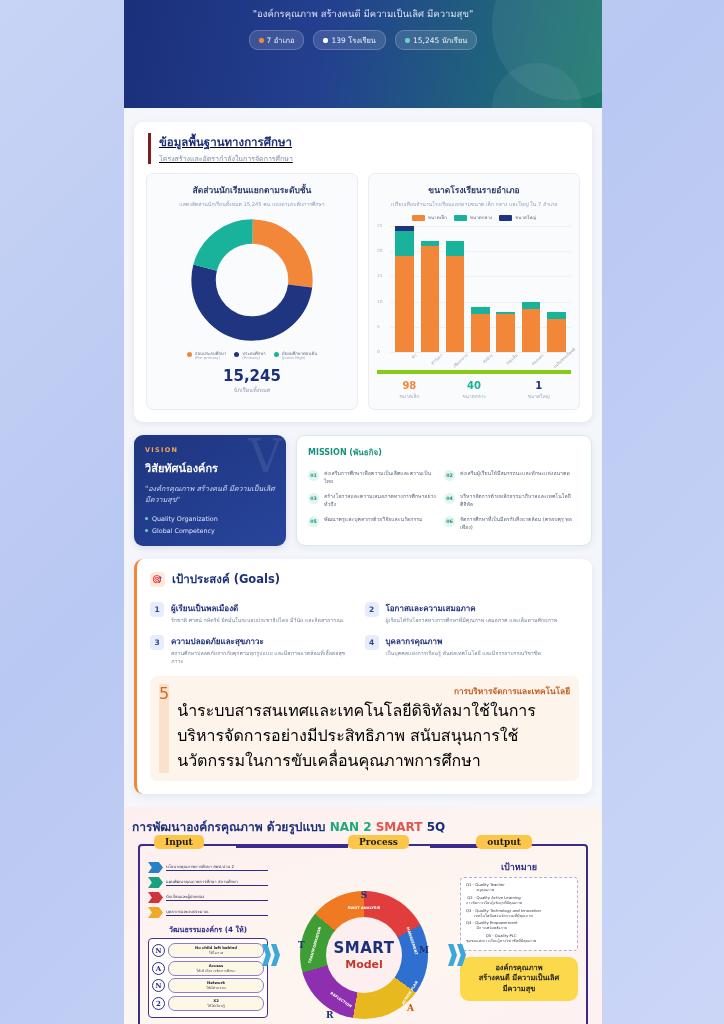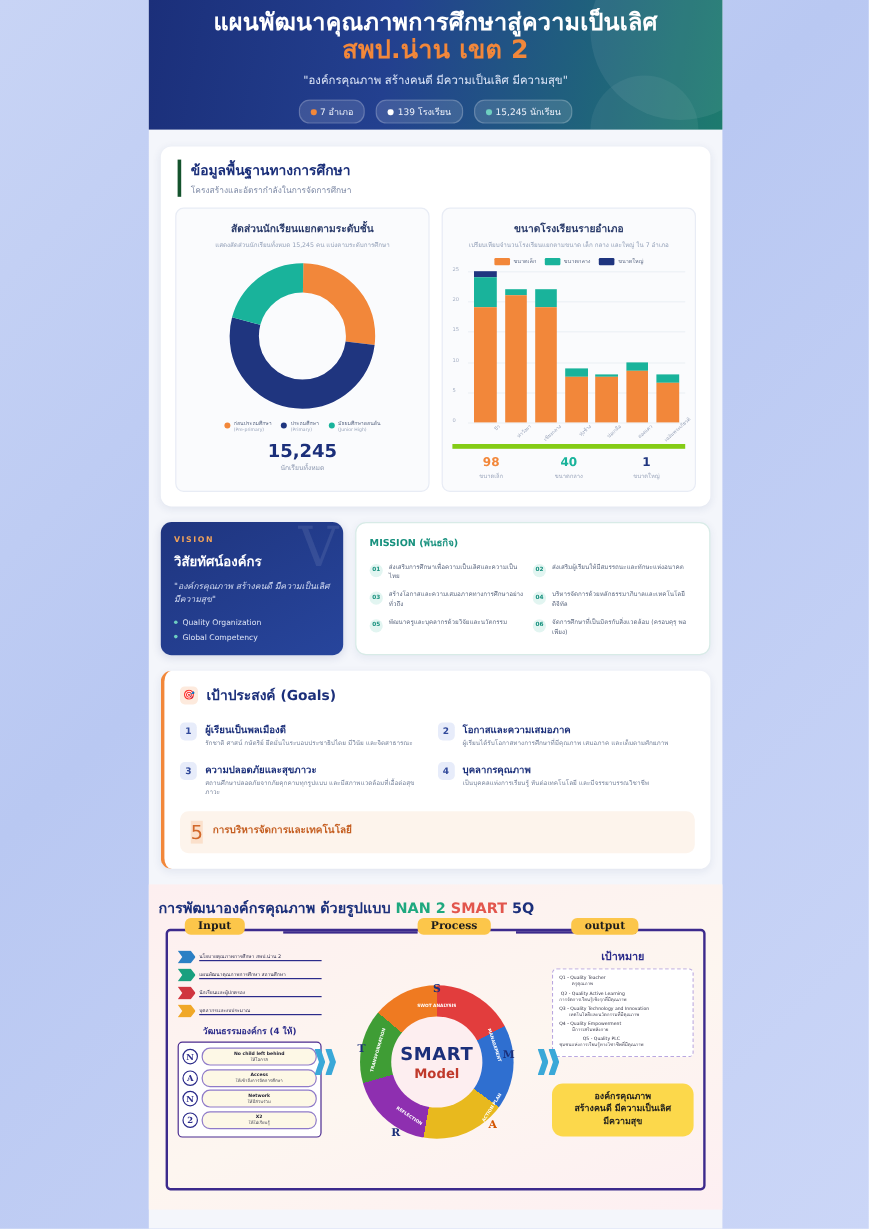--- a/index.html
+++ b/index.html
@@ -20,21 +20,21 @@
   .hero h1 .l2 { display:block; color:#f2873a; font-size:21px; }
   .hero .quote { text-align:center; color:#dbe4f7; font-size:9.5px; margin-top:6px; }
   .badges { display:flex; justify-content:center; gap:9px; margin-top:9px; }
   .badge { background:rgba(255,255,255,.13); border:1px solid rgba(255,255,255,.2); color:#eef2fb;
            font-size:7.5px; padding:3px 9px; border-radius:9px; display:flex; align-items:center; gap:3px; white-space:nowrap; }
   .badge .dot { width:5px;height:5px;border-radius:2px; display:inline-block; }
 
   
   .card { background:#fff; border-radius:9px; margin:14px 10px 0 10px; box-shadow:0 2px 7px rgba(30,50,110,.09); }
   .sec-head { padding:11px 14px 9px 14px; }
-  .sec-head .bar { border-left:3px solid #14532d; padding-left:8px; }
+  .sec-head .bar { border-left:3px solid #7f1d1d; padding-left:8px;text-decoration:underline; }
   .sec-head h2 { font-size:11.5px; color:#1b2f7a; font-weight:bold; }
   .sec-head p { font-size:7px; color:#7c88a4; margin-top:2px; }
 
   .charts { display:flex; gap:10px; padding:0 12px 12px 12px; }
   .chart-box { flex:1; background:#fafbfd; border:1px solid #e8ecf5; border-radius:7px; padding:9px 8px; }
   .chart-box h3 { font-size:8.5px; color:#2b3c6b; text-align:center; font-weight:bold; }
   .chart-box .sub { font-size:5.2px; color:#93a0b8; text-align:center; margin-top:3px; }
 
   
   .donut-wrap { display:flex; justify-content:center; margin-top:8px; }
@@ -152,36 +152,32 @@
   .bigchev i { width:9px;height:22px; background:#3aa8d8; clip-path:polygon(0 0,58% 0,100% 50%,58% 100%,0 100%,42% 50%); display:block; }
   .bc-left { left:-6px; top:50%; transform:translateY(-50%); }
   .bc-right { right:-6px; top:50%; transform:translateY(-50%); }
 
   .goalbox { text-align:center; }
   .goalbox .h { font-size:9px; font-weight:bold; color:#2b2b8a; }
   .qbox { border:1px dashed #b9a7e0; border-radius:4px; background:#fff; padding:4px 5px; margin-top:3px; }
   .qrow { display:flex; gap:2px; margin-bottom:2.5px; }
   .qrow .v { font-size:3.8px; color:#334; line-height:1.35; }
   .qrow .v em { font-style:normal; display:block; color:#445; }
-  .finalbox { margin-top:22px; background:#fcd84b; border-radius:9px; padding:6px 5px; text-align:center; }
+  .finalbox { margin-top:6px; background:#fcd84b; border-radius:9px; padding:6px 5px; text-align:center; }
   .finalbox div { font-size:7.4px; font-weight:bold; color:#1c1c1c; line-height:1.45; }
 </style>
 </head>
 <body>
 
 <div class="page">
  <div class="sheet">
 
   <div class="hero">
     <div class="blob b1"></div>
     <div class="blob b2"></div>
-    <h1>
-      <span>แผนพัฒนาคุณภาพการศึกษาสู่ความเป็นเลิศ</span>
-      <span class="l2">สพป.น่าน เขต 2</span>
-    </h1>
     <div class="quote">"องค์กรคุณภาพ สร้างคนดี มีความเป็นเลิศ มีความสุข"</div>
     <div class="badges">
       <div class="badge">
         <i class="dot" style="background:#f2873a"></i>
         <span>7 อำเภอ</span>
       </div>
       <div class="badge">
         <i class="dot" style="background:#ffffff"></i>
         <span>139 โรงเรียน</span>
       </div>
@@ -403,20 +399,21 @@
             <div>
               <h4>บุคลากรคุณภาพ</h4>
               <p>เป็นบุคคลแห่งการเรียนรู้ ทันต่อเทคโนโลยี และมีจรรยาบรรณวิชาชีพ</p>
             </div>
           </div>
         </div>
     <div class="gi5">
       <div class="num">5</div>
       <div>
         <h4>การบริหารจัดการและเทคโนโลยี</h4>
+        <p>นำระบบสารสนเทศและเทคโนโลยีดิจิทัลมาใช้ในการบริหารจัดการอย่างมีประสิทธิภาพ สนับสนุนการใช้นวัตกรรมในการขับเคลื่อนคุณภาพการศึกษา</p>
       </div>
     </div>
   </div>
 
   <div class="smart">
     <div class="title">
       <span>การพัฒนาองค์กรคุณภาพ ด้วยรูปแบบ </span><span class="nan">NAN 2</span> <span class="sm">SMART</span> <span class="fq">5Q</span>
     </div>
 
     <div class="frame">

